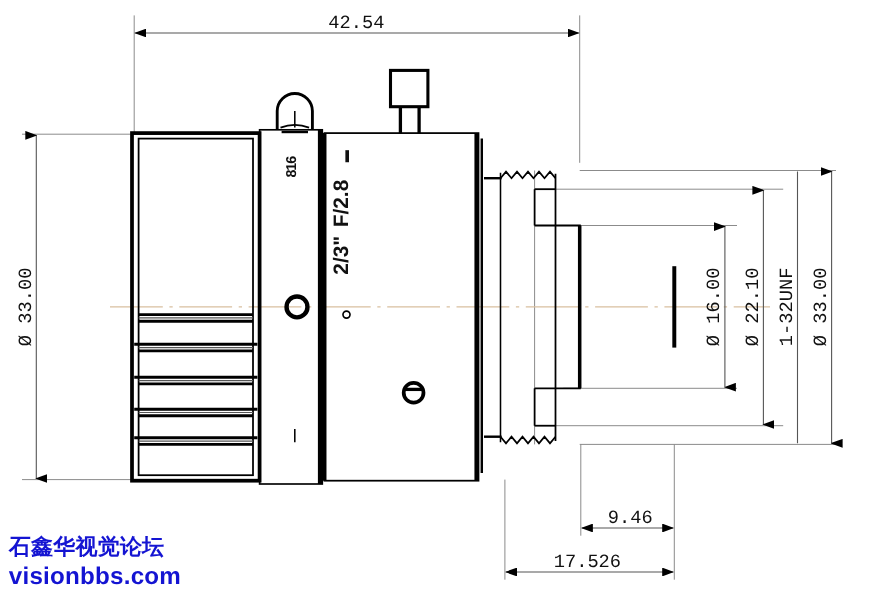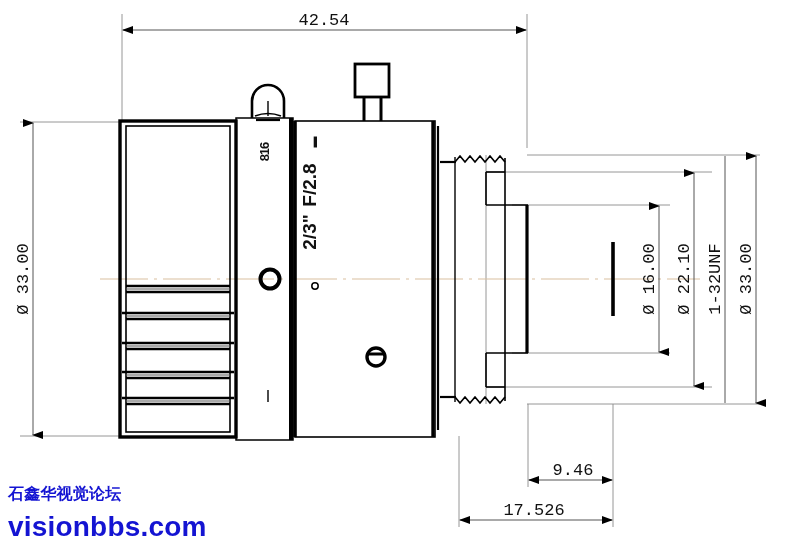--- a/index.html
+++ b/index.html
@@ -2,22 +2,22 @@
 <html><head>
 <meta charset="utf-8">
 <style>
   html,body{margin:0;padding:0;background:#ffffff;}
   body{width:793px;height:548px;overflow:hidden;
        font-family:"Liberation Sans", sans-serif;}
   #root{position:relative;width:793px;height:548px;background:#fff;}
   svg#drawing{position:absolute;left:0;top:0;width:793px;height:548px;}
   .wm{position:absolute;left:8px;font-weight:bold;color:#1414d2;
       font-family:"Liberation Sans", sans-serif;letter-spacing:.2px;}
-  .wm-cn{top:484px;font-size:16px;}
-  .wm-en{top:511px;font-size:28px;}
+  .wm-cn{top:484px;font-size:20px;}
+  .wm-en{top:511px;font-size:22px;}
 </style>
 </head>
 <body>
 
 <div id="root">
 
   <svg id="drawing" viewBox="0 0 793 548">
     <defs>
       <marker id="ar-r" markerWidth="11" markerHeight="8" refX="10" refY="4" orient="auto" markerUnits="userSpaceOnUse">
         <path d="M0,0 L11,4 L0,8 z" fill="#000"></path>

